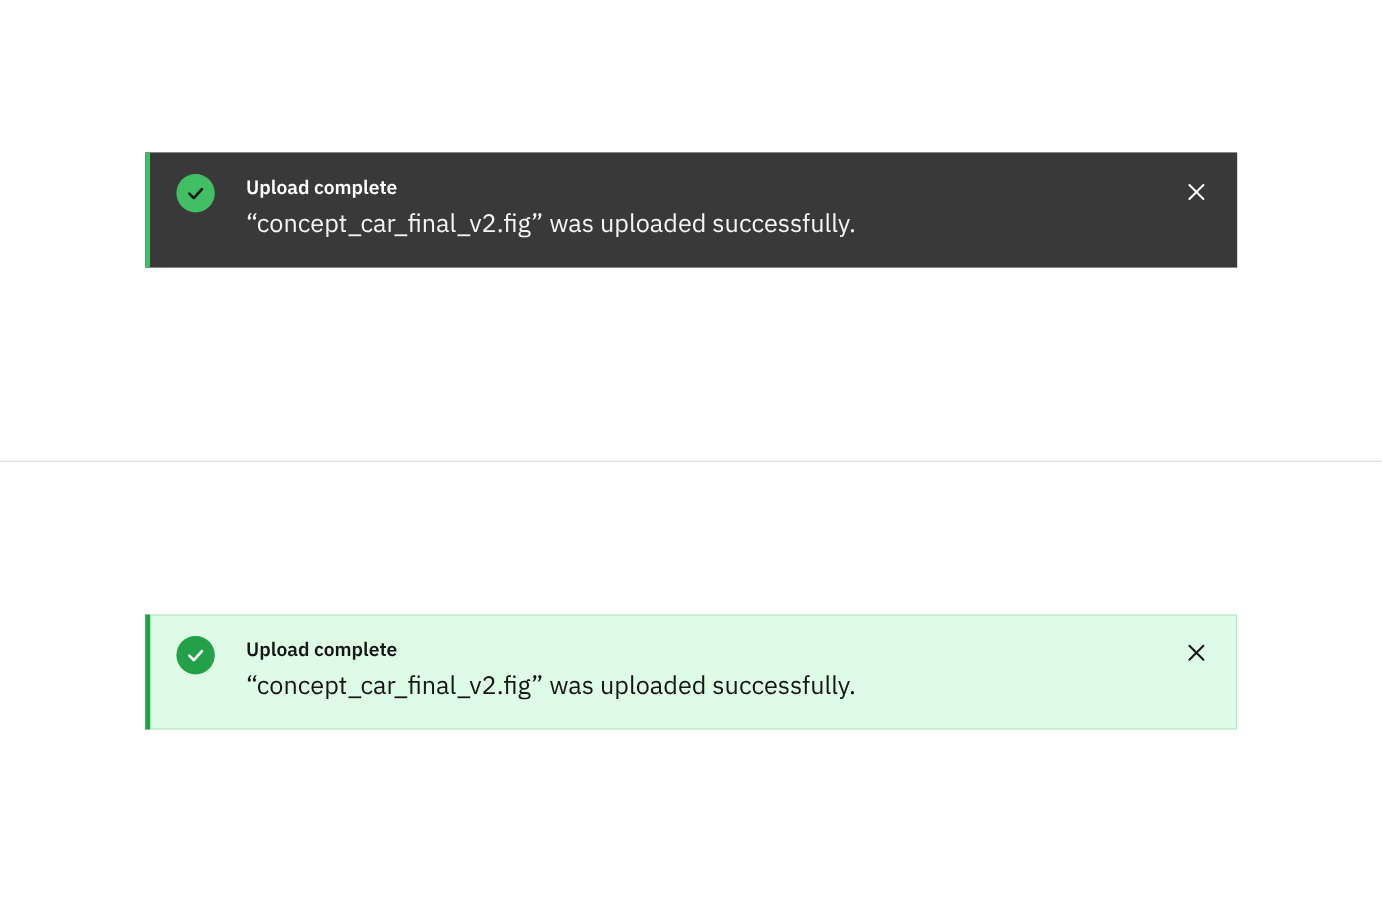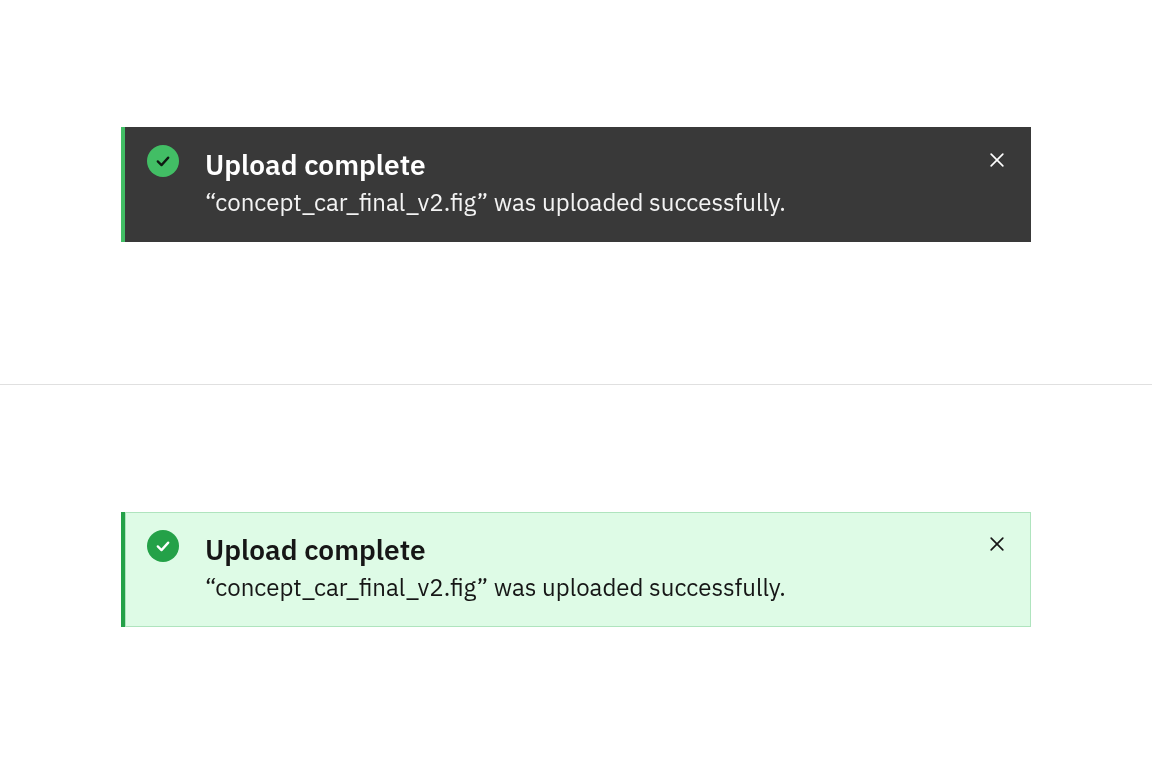--- a/index.html
+++ b/index.html
@@ -51,27 +51,27 @@
     margin-right: 26px;
     margin-top: -2px;
   }
   .toast-dark .icon-wrap { background: #42be65; }
   .toast-light .icon-wrap { background: #24a148; }
   .icon-wrap svg { width: 18px; height: 18px; }
   .toast-dark .icon-wrap svg { stroke: #0f1a12; }
   .toast-light .icon-wrap svg { stroke: #ffffff; }
   .content { flex: 1; }
   .title {
-    font-size: 28px;
+    font-size: 16px;
     font-weight: 600;
     line-height: 1.25;
     margin-bottom: 4px;
   }
   .message {
-    font-size: 24px;
+    font-size: 21px;
     font-weight: 400;
     line-height: 1.35;
   }
   .toast-dark .message { color: #f4f4f4; }
   .toast-light .message { color: #161616; }
   .close-btn {
     position: absolute;
     top: 18px;
     right: 18px;
     width: 32px;

